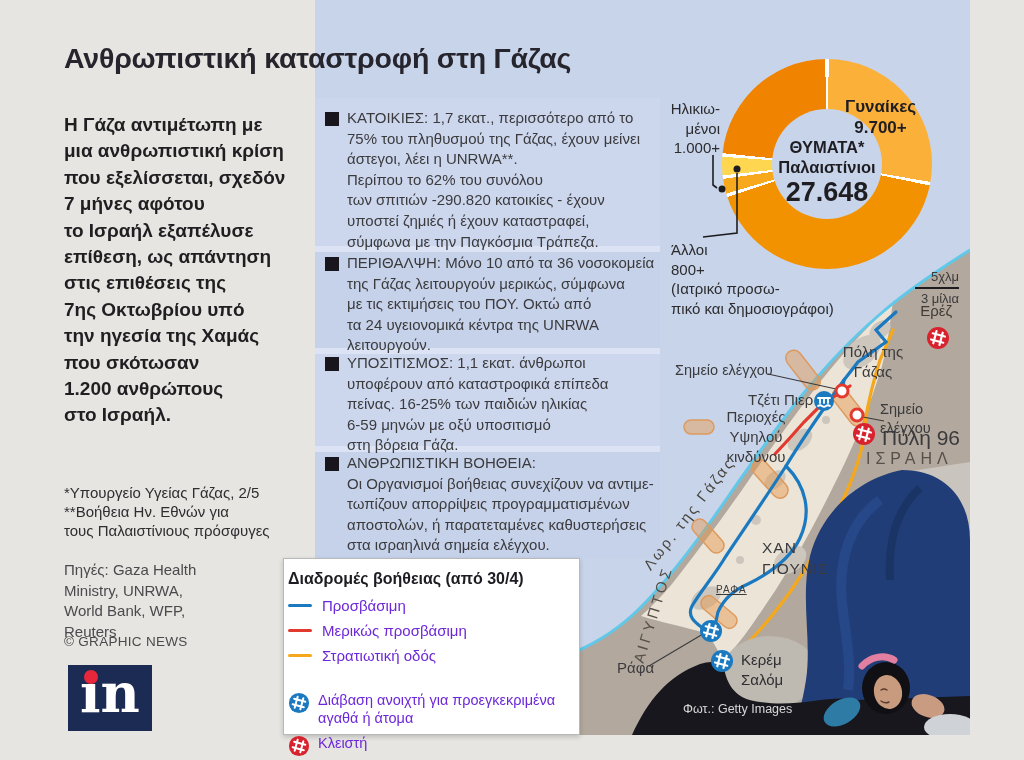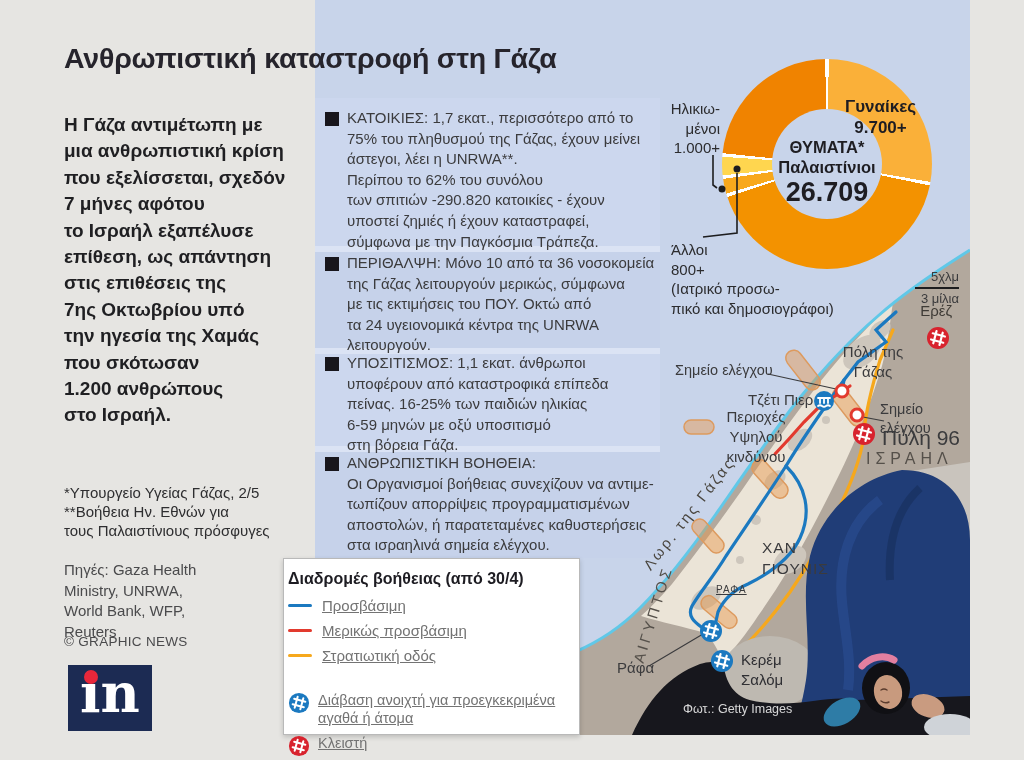--- a/index.html
+++ b/index.html
@@ -31,21 +31,21 @@
   .dcenter{left:752px;top:137px;width:150px;text-align:center;color:#1e1d22;}
   .dcenter .l{font-size:16.5px;font-weight:700;line-height:20px;}
   .dcenter .v{font-size:27px;font-weight:700;line-height:30px;}
   .seglab{text-align:center;color:#1e1d22;font-weight:700;font-size:17px;line-height:21px;}
   .sidelab{font-size:15px;line-height:19.5px;color:#2c2c2e;}
   .maplab{color:#3b3b3d;}
   .legend{left:283px;top:558px;width:297px;height:177px;background:#ffffff;border:1px solid #b9b9b9;box-shadow:0 2px 5px rgba(0,0,0,.18);box-sizing:border-box;padding:11px 4px;}
   .legend h3{margin:0 0 9px 0;font-size:16px;font-weight:700;color:#1d1c22;}
   .lrow{display:flex;align-items:center;margin-bottom:8px;}
   .lswatch{width:24px;height:3.6px;border-radius:2px;margin-right:10px;flex:none;}
-  .lrow .lt{font-size:15px;color:#737373;text-decoration:underline;}
+  .lrow .lt{font-size:15px;color:#6d28d9;}
   .lrow.xr{align-items:flex-start;margin-top:28px;}
   .lrow.xr svg{margin-right:8px;flex:none;}
   .lrow.xr .lt{font-size:14.5px;line-height:17.5px;}
 </style>
 </head>
 <body>
 
 <div id="stage">
 
   <div class="abs panel"></div>
@@ -160,21 +160,21 @@
     <use href="#cpring" x="857" y="415"></use>
     <use href="#xing-blue" x="711" y="631"></use>
     <use href="#xing-blue" x="722" y="661"></use>
   </svg>
 
   <div class="abs donut" style="background: conic-gradient(rgb(255, 255, 255) 0%, rgb(255, 255, 255) 0.275%, rgb(250, 176, 57) 0.275%, rgb(250, 176, 57) 27.7372%, rgb(255, 255, 255) 27.7372%, rgb(255, 255, 255) 28.2872%, rgb(243, 146, 0) 28.2872%, rgb(243, 146, 0) 69.9051%, rgb(255, 255, 255) 69.9051%, rgb(255, 255, 255) 70.4551%, rgb(248, 168, 28) 70.4551%, rgb(248, 168, 28) 72.72%, rgb(255, 255, 255) 72.72%, rgb(255, 255, 255) 73.27%, rgb(255, 214, 79) 73.27%, rgb(255, 214, 79) 76.1011%, rgb(255, 255, 255) 76.1011%, rgb(255, 255, 255) 76.6511%, rgb(240, 131, 0) 76.6511%, rgb(240, 131, 0) 99.725%, rgb(255, 255, 255) 99.725%, rgb(255, 255, 255) 100%);"></div>
   <div class="abs hole"></div>
   <div class="abs dcenter">
     <div class="l">ΘΥΜΑΤΑ*</div>
     <div class="l">Παλαιστίνιοι</div>
-    <div class="v">26.709</div>
+    <div class="v">27.648</div>
   </div>
   <div class="abs seglab" style="left:818px;top:68px;width:125px;margin-top:28px;">
     <div>Γυναίκες</div>
     <div>9.700+</div>
   </div>
   <div class="abs sidelab pre" style="left:638px;top:99px;width:82px;text-align:right;"><span class="pre">Ηλικιω-
 μένοι</span>
 <span>1.000+</span></div>
   <div class="abs sidelab" style="left:671px;top:240px;width:205px;">
     <div>Άλλοι</div>
@@ -182,21 +182,21 @@
     <div class="pre">(Ιατρικό προσω-
 πικό και δημοσιογράφοι)</div>
   </div>
   <svg class="abs" style="left:640px;top:60px;pointer-events:none;" width="320" height="260" viewBox="640 60 320 260">
     <path d="M713,155 L713,185 L717,188" fill="none" stroke="#1d1d1f" stroke-width="1.6"></path>
     <circle cx="722" cy="189" r="3.5" fill="#1d1d1f"></circle>
     <circle cx="737" cy="169" r="3.5" fill="#1d1d1f"></circle>
     <path d="M737,173 L737,233 L703,237" fill="none" stroke="#1d1d1f" stroke-width="1.6"></path>
   </svg>
 
-  <div class="abs headline">Ανθρωπιστική καταστροφή στη Γάζα</div>
+  <div class="abs headline">Ανθρωπιστική καταστροφή στη Γάζας</div>
   <div class="abs intro pre">Η Γάζα αντιμέτωπη με
 μια ανθρωπιστική κρίση
 που εξελίσσεται, σχεδόν
 7 μήνες αφότου
 το Ισραήλ εξαπέλυσε
 επίθεση, ως απάντηση
 στις επιθέσεις της
 7ης Οκτωβρίου υπό
 την ηγεσία της Χαμάς
 που σκότωσαν

